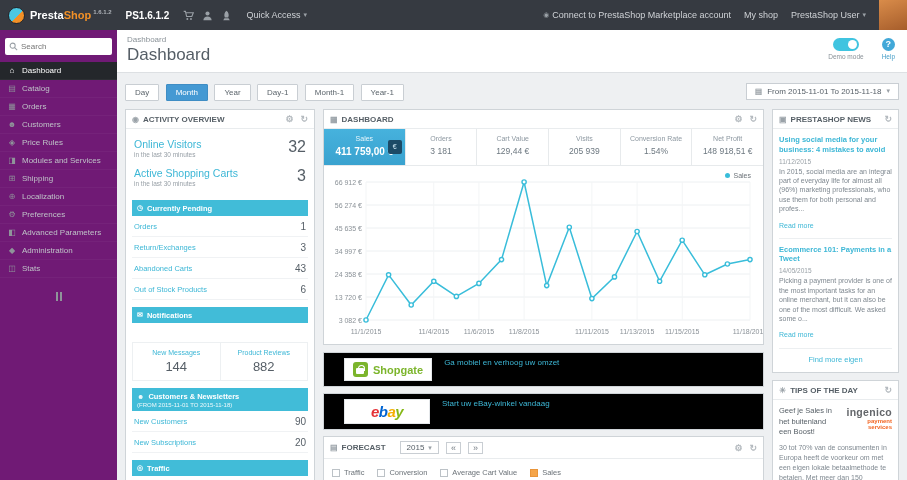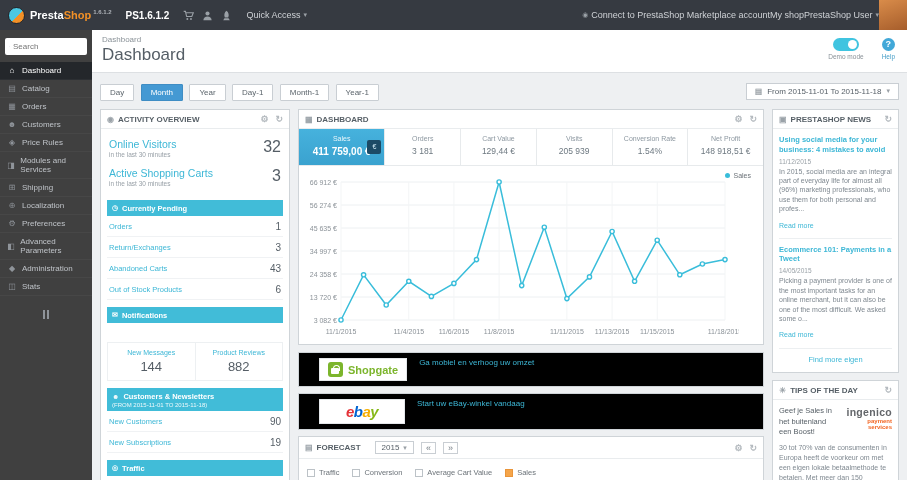--- a/index.html
+++ b/index.html
@@ -10,30 +10,30 @@
   
   .topbar { height:30px; background:#363a41; display:flex; align-items:center; color:#cfd2d6; font-size:9px; }
   .brand { display:flex; align-items:center; gap:5px; padding:0 8px; cursor:pointer; }
   .logo-circle { width:17px; height:17px; border-radius:50%; background:linear-gradient(135deg,#4ac8e2 55%,#f19027 55%); border:1px solid #23262b; }
   .brand-text { font-size:11px; font-weight:bold; color:#fff; }
   .brand-orange { color:#f19027; }
   .brand-ver { font-size:6px; color:#aeb2b8; margin-left:2px; }
   .shopname { font-size:10px; font-weight:bold; color:#fff; margin:0 10px 0 6px; cursor:pointer; }
   .tb-ico { display:inline-flex; margin:0 4px; cursor:pointer; }
   .tb-link { margin-left:10px; cursor:pointer; display:flex; align-items:center; gap:3px; }
-  .tb-right { margin-left:auto; display:flex; }
+  .tb-right { margin-left:auto; display:flex; gap:13px; }
   .tb-right .tb-link { margin-left:0; }
   .caret { font-size:7px; color:#9aa0a6; }
   .avatar { width:28px; height:30px; background:linear-gradient(160deg,#d98c4a,#a65d2b); flex-shrink:0; }
 
   
   .frame { display:flex; height:450px; }
 
   
-  .sidebar { width:92px; background:#404040; flex-shrink:0; padding-top:5px; }
+  .sidebar { width:117px; background:#701a75; flex-shrink:0; padding-top:5px; }
   .search-box { margin:3px 5px 7px; height:17px; background:#fff; border-radius:2px; display:flex; align-items:center; padding:0 4px; gap:3px; }
   .search-box input { border:none; outline:none; width:70px; font-size:8px; color:#555; font-family:"Liberation Sans", sans-serif; background:transparent; }
   .nav-item { display:flex; align-items:center; gap:5px; padding:4px 7px; font-size:8px; color:#bfc3c8; cursor:pointer; border-bottom:1px solid rgba(255,255,255,.04); }
   .nav-item .nav-ico { width:10px; font-size:8px; color:#8f949a; text-align:center; }
   .nav-item.active { background:#24272b; color:#fff; }
   .nav-item.active .nav-ico { color:#fff; }
   .collapse-btn { margin:14px auto 0; width:12px; display:flex; gap:2px; justify-content:center; cursor:pointer; }
   .collapse-btn .bar { width:2px; height:9px; background:#8f949a; }
 
   
@@ -352,21 +352,21 @@
                   <span>Customers &amp; Newsletters</span>
                 </div>
                 <div class="sec-sub">(FROM 2015-11-01 TO 2015-11-18)</div>
               </div>
               <div class="a-row">
                 <a href="#" class="a-label">New Customers</a>
                 <span class="a-value">90</span>
               </div>
               <div class="a-row">
                 <a href="#" class="a-label">New Subscriptions</a>
-                <span class="a-value">19</span>
+                <span class="a-value">20</span>
               </div>
 
               <div class="sec-head col2">
                 <div class="sec-row">
                   <span class="sec-ico">◎</span>
                   <span>Traffic</span>
                 </div>
 
               </div>
 

